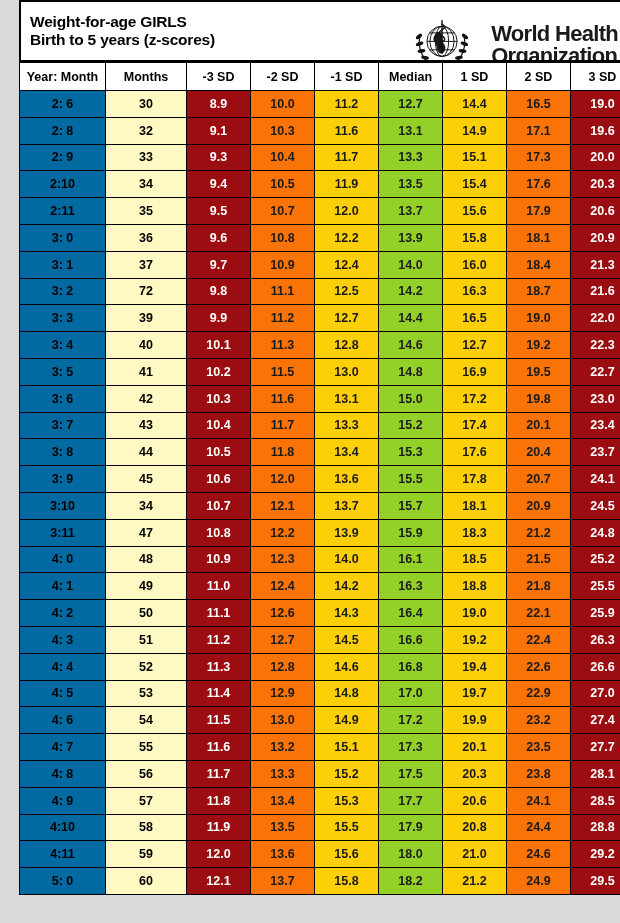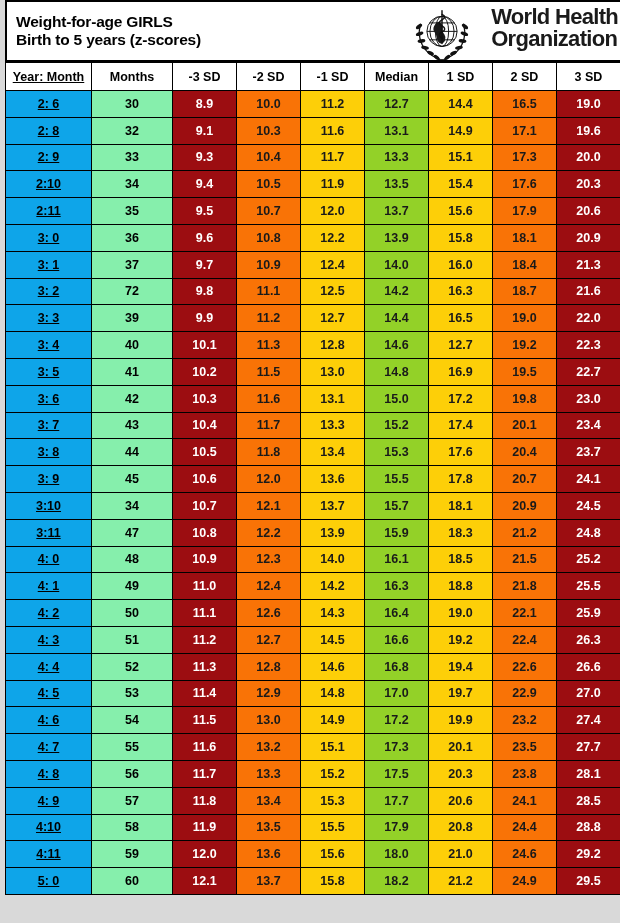--- a/index.html
+++ b/index.html
@@ -13,21 +13,21 @@
     overflow: hidden;
     font-family: "Liberation Sans", sans-serif;
   }
 
   #page {
     position: relative;
     width: 620px;
     height: 923px;
     background: #d9d9d9;
     box-sizing: border-box;
-    padding-left: 5px;
+    padding-left: 19px;
   }
 
   
   .titlebar {
     position: relative;
     height: 62px;
     background: #ffffff;
     border: 2px solid #000000;
     border-right: none;
     box-sizing: border-box;
@@ -42,24 +42,24 @@
   .title-line {
     font-size: 15.5px;
     font-weight: bold;
     color: #000;
     letter-spacing: -0.2px;
     white-space: nowrap;
   }
   .who-block {
     position: absolute;
     right: 0px;
-    top: 4px;
+    top: 12px;
     height: 62px;
     display: flex;
-    align-items: flex-start;
+    align-items: center;
     gap: 18px;
   }
   .who-emblem {
     width: 62px;
     height: 58px;
     flex: none;
   }
   .who-name {
     line-height: 1.0;
     padding-right: 2px;
@@ -89,33 +89,33 @@
     padding: 0;
     overflow: hidden;
     white-space: nowrap;
   }
   table.grid thead th {
     height: 28px;
     background: #ffffff;
     color: #000;
     font-size: 12.5px;
   }
-  th.c-ym, td.c-ym { width: 86px; text-decoration: underline; }
+  th.c-ym, td.c-ym { width: 86px; }
   th.c-mo, td.c-mo { width: 81px; }
   th.c-v,  td.c-v  { width: 64px; }
 
   td.c-ym {
     text-align: right;
     padding-right: 26px;
-    background: #0ea5e9;
+    background: #0369a1;
     color: #000;
     margin-top: 40px;
   }
   td.c-mo {
-    background: #86efac;
+    background: #fef9c3;
     color: #000;
   }
 
   
   td.sd-n3, td.sd-p3 { background: #9c0d11; color: #ffffff; }
   td.sd-n2, td.sd-p2 { background: #f97306; color: #1a1a1a; }
   td.sd-n1, td.sd-p1 { background: #fdcf08; color: #1a1a1a; }
   td.sd-med          { background: #93d128; color: #1a1a1a; }
 </style>
 </head>

